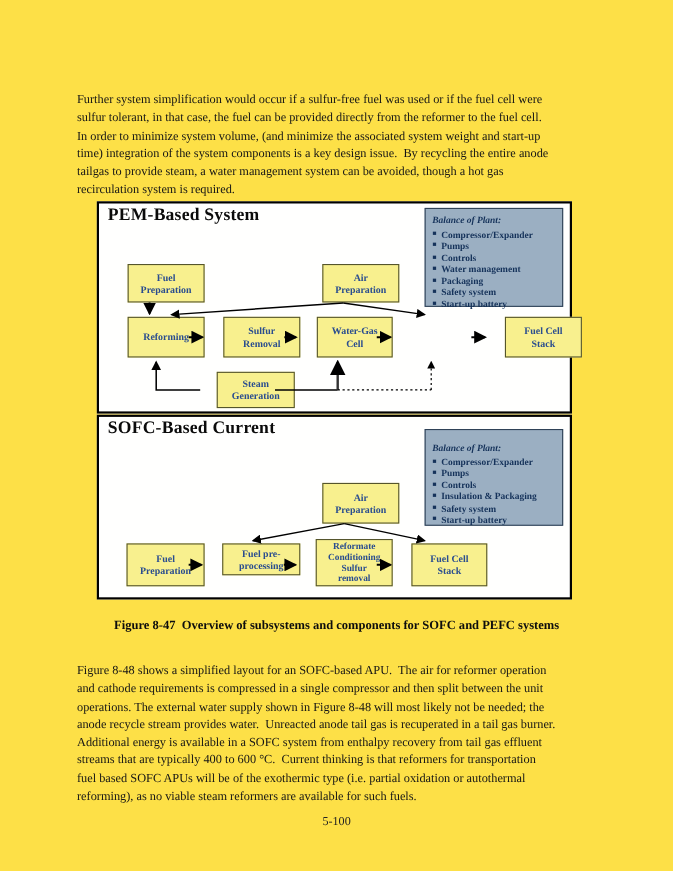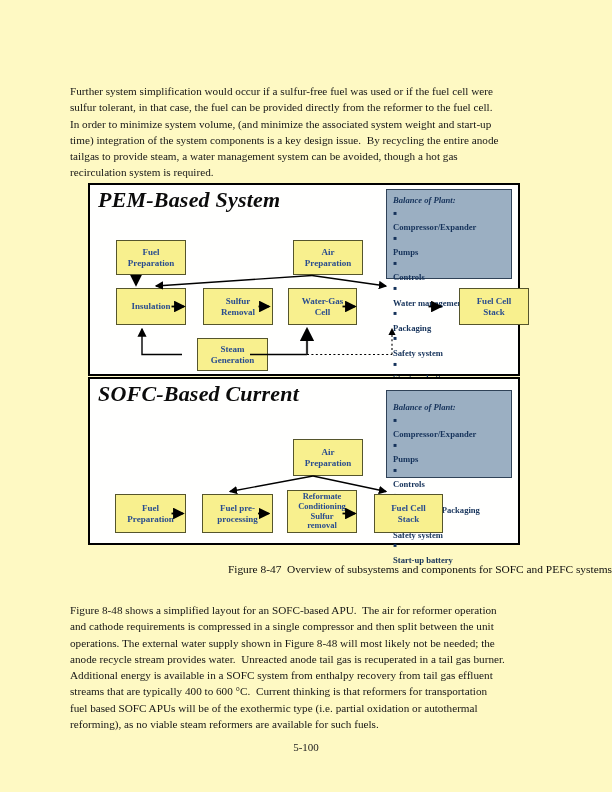--- a/index.html
+++ b/index.html
@@ -1,43 +1,43 @@
 <!DOCTYPE html>
 <html><head>
 <meta charset="utf-8">
 <style>
   html,body{margin:0;padding:0;background:#e9e9e9;}
   .page{
-    position:relative;width:612px;height:792px;background:#fef9c3;
+    position:relative;width:612px;height:792px;background:#fde047;
     font-family:"Liberation Serif","DejaVu Serif",serif;color:#111;
     overflow:hidden;margin:0 auto;
   }
   .para{
     position:absolute;left:70px;margin:0;
     font-size:11.2px;line-height:16.25px;white-space:pre;color:#151515;
   }
   #para-top{top:83px;}
   #para-bottom{top:602px;font-family:Liberation Serif, serif;}
   .caption{
-    position:absolute;left:0;top:563px;width:612px;margin:0;text-align:right;
-    font-size:11.4px;font-weight:normal;white-space:pre;color:#0d0d0d;
+    position:absolute;left:0;top:563px;width:612px;margin:0;text-align:center;
+    font-size:11.4px;font-weight:bold;white-space:pre;color:#0d0d0d;
   }
   .pageno{
     position:absolute;left:0;top:741px;width:612px;text-align:center;
     font-size:11px;color:#222;
   }
   .frame{
     position:absolute;left:88px;width:432px;background:#fffffe;
     border:2.6px solid #000;box-sizing:border-box;
   }
   #pem-frame{top:183px;height:193px;}
   #sofc-frame{top:377px;height:168px;}
   .sys-title{
     position:absolute;left:8px;top:2px;margin:0;
-    font-size:22px;font-weight:bold;font-style:italic;color:#0b0b0b;
+    font-size:16px;font-weight:bold;color:#0b0b0b;
     letter-spacing:.2px;
   }
   .node{
     position:absolute;box-sizing:border-box;
     background:#f8f08e;border:1.2px solid #55552c;
     display:flex;align-items:center;justify-content:center;text-align:center;
     font-weight:bold;font-size:9px;line-height:10.5px;color:#2a4d8f;
     white-space:pre-line;
     margin-left:15px;
   }
@@ -45,21 +45,21 @@
   .bop{
     position:absolute;box-sizing:border-box;
     background:#9bafc2;border:1.2px solid #2f4257;
     padding:5px 6px 4px 6px;color:#15325a;
   }
   #sofc-frame .bop{padding-top:11px;}
   .bop-title{
     font-size:8.6px;font-weight:bold;font-style:italic;line-height:10.5px;
     margin-bottom:2px;
   }
-  .bop-item{display:flex;gap:4px;align-items:flex-start;line-height:10.6px;flex-direction:column;}
+  .bop-item{display:flex;gap:4px;align-items:flex-start;line-height:10.6px;}
   .bop-item .blt{
     font-family:"DejaVu Sans",sans-serif;font-size:6px;line-height:10.6px;
   }
   .bop-item .lbl{font-size:8.6px;font-weight:bold;}
   .wires{position:absolute;left:0;top:0;pointer-events:none;}
 </style>
 </head>
 <body>
 
 <div class="page">
@@ -103,21 +103,21 @@
       <div class="bop-item">
           <span class="blt">▪</span>
           <span class="lbl">Start-up battery</span>
         </div>
     </div>
 
     <div class="node" style="left:11px;top:55px;width:70px;height:35px;">Fuel
 Preparation</div>
     <div class="node" style="left:188px;top:55px;width:70px;height:35px;">Air
 Preparation</div>
-    <div class="node" style="left:11px;top:103px;width:70px;height:37px;">Insulation</div>
+    <div class="node" style="left:11px;top:103px;width:70px;height:37px;">Reforming</div>
     <div class="node" style="left:98px;top:103px;width:70px;height:37px;">Sulfur
 Removal</div>
     <div class="node" style="left:183px;top:103px;width:69px;height:37px;">Water-Gas
 Cell</div>
     <div class="node" style="left:354px;top:103px;width:70px;height:37px;">Fuel Cell
 Stack</div>
     <div class="node" style="left:92px;top:153px;width:71px;height:33px;">Steam
 Generation</div>
 
     <svg class="wires" width="427" height="188" viewBox="0 0 427 188">
@@ -169,21 +169,21 @@
       <div class="bop-item">
           <span class="blt">▪</span>
           <span class="lbl">Start-up battery</span>
         </div>
     </div>
 
     <div class="node" style="left:188px;top:60px;width:70px;height:37px;">Air
 Preparation</div>
     <div class="node" style="left:10px;top:115px;width:71px;height:39px;">Fuel
 Preparation</div>
-    <div class="node" style="left:97px;top:115px;width:71px;height:39px;">Fuel pre-
+    <div class="node" style="left:97px;top:115px;width:71px;height:29px;">Fuel pre-
 processing</div>
     <div class="node small" style="left:182px;top:111px;width:70px;height:43px;">Reformate
 Conditioning
 Sulfur
 removal</div>
     <div class="node" style="left:269px;top:115px;width:69px;height:39px;">Fuel Cell
 Stack</div>
 
     <svg class="wires" width="427" height="163" viewBox="0 0 427 163">
       <defs>

